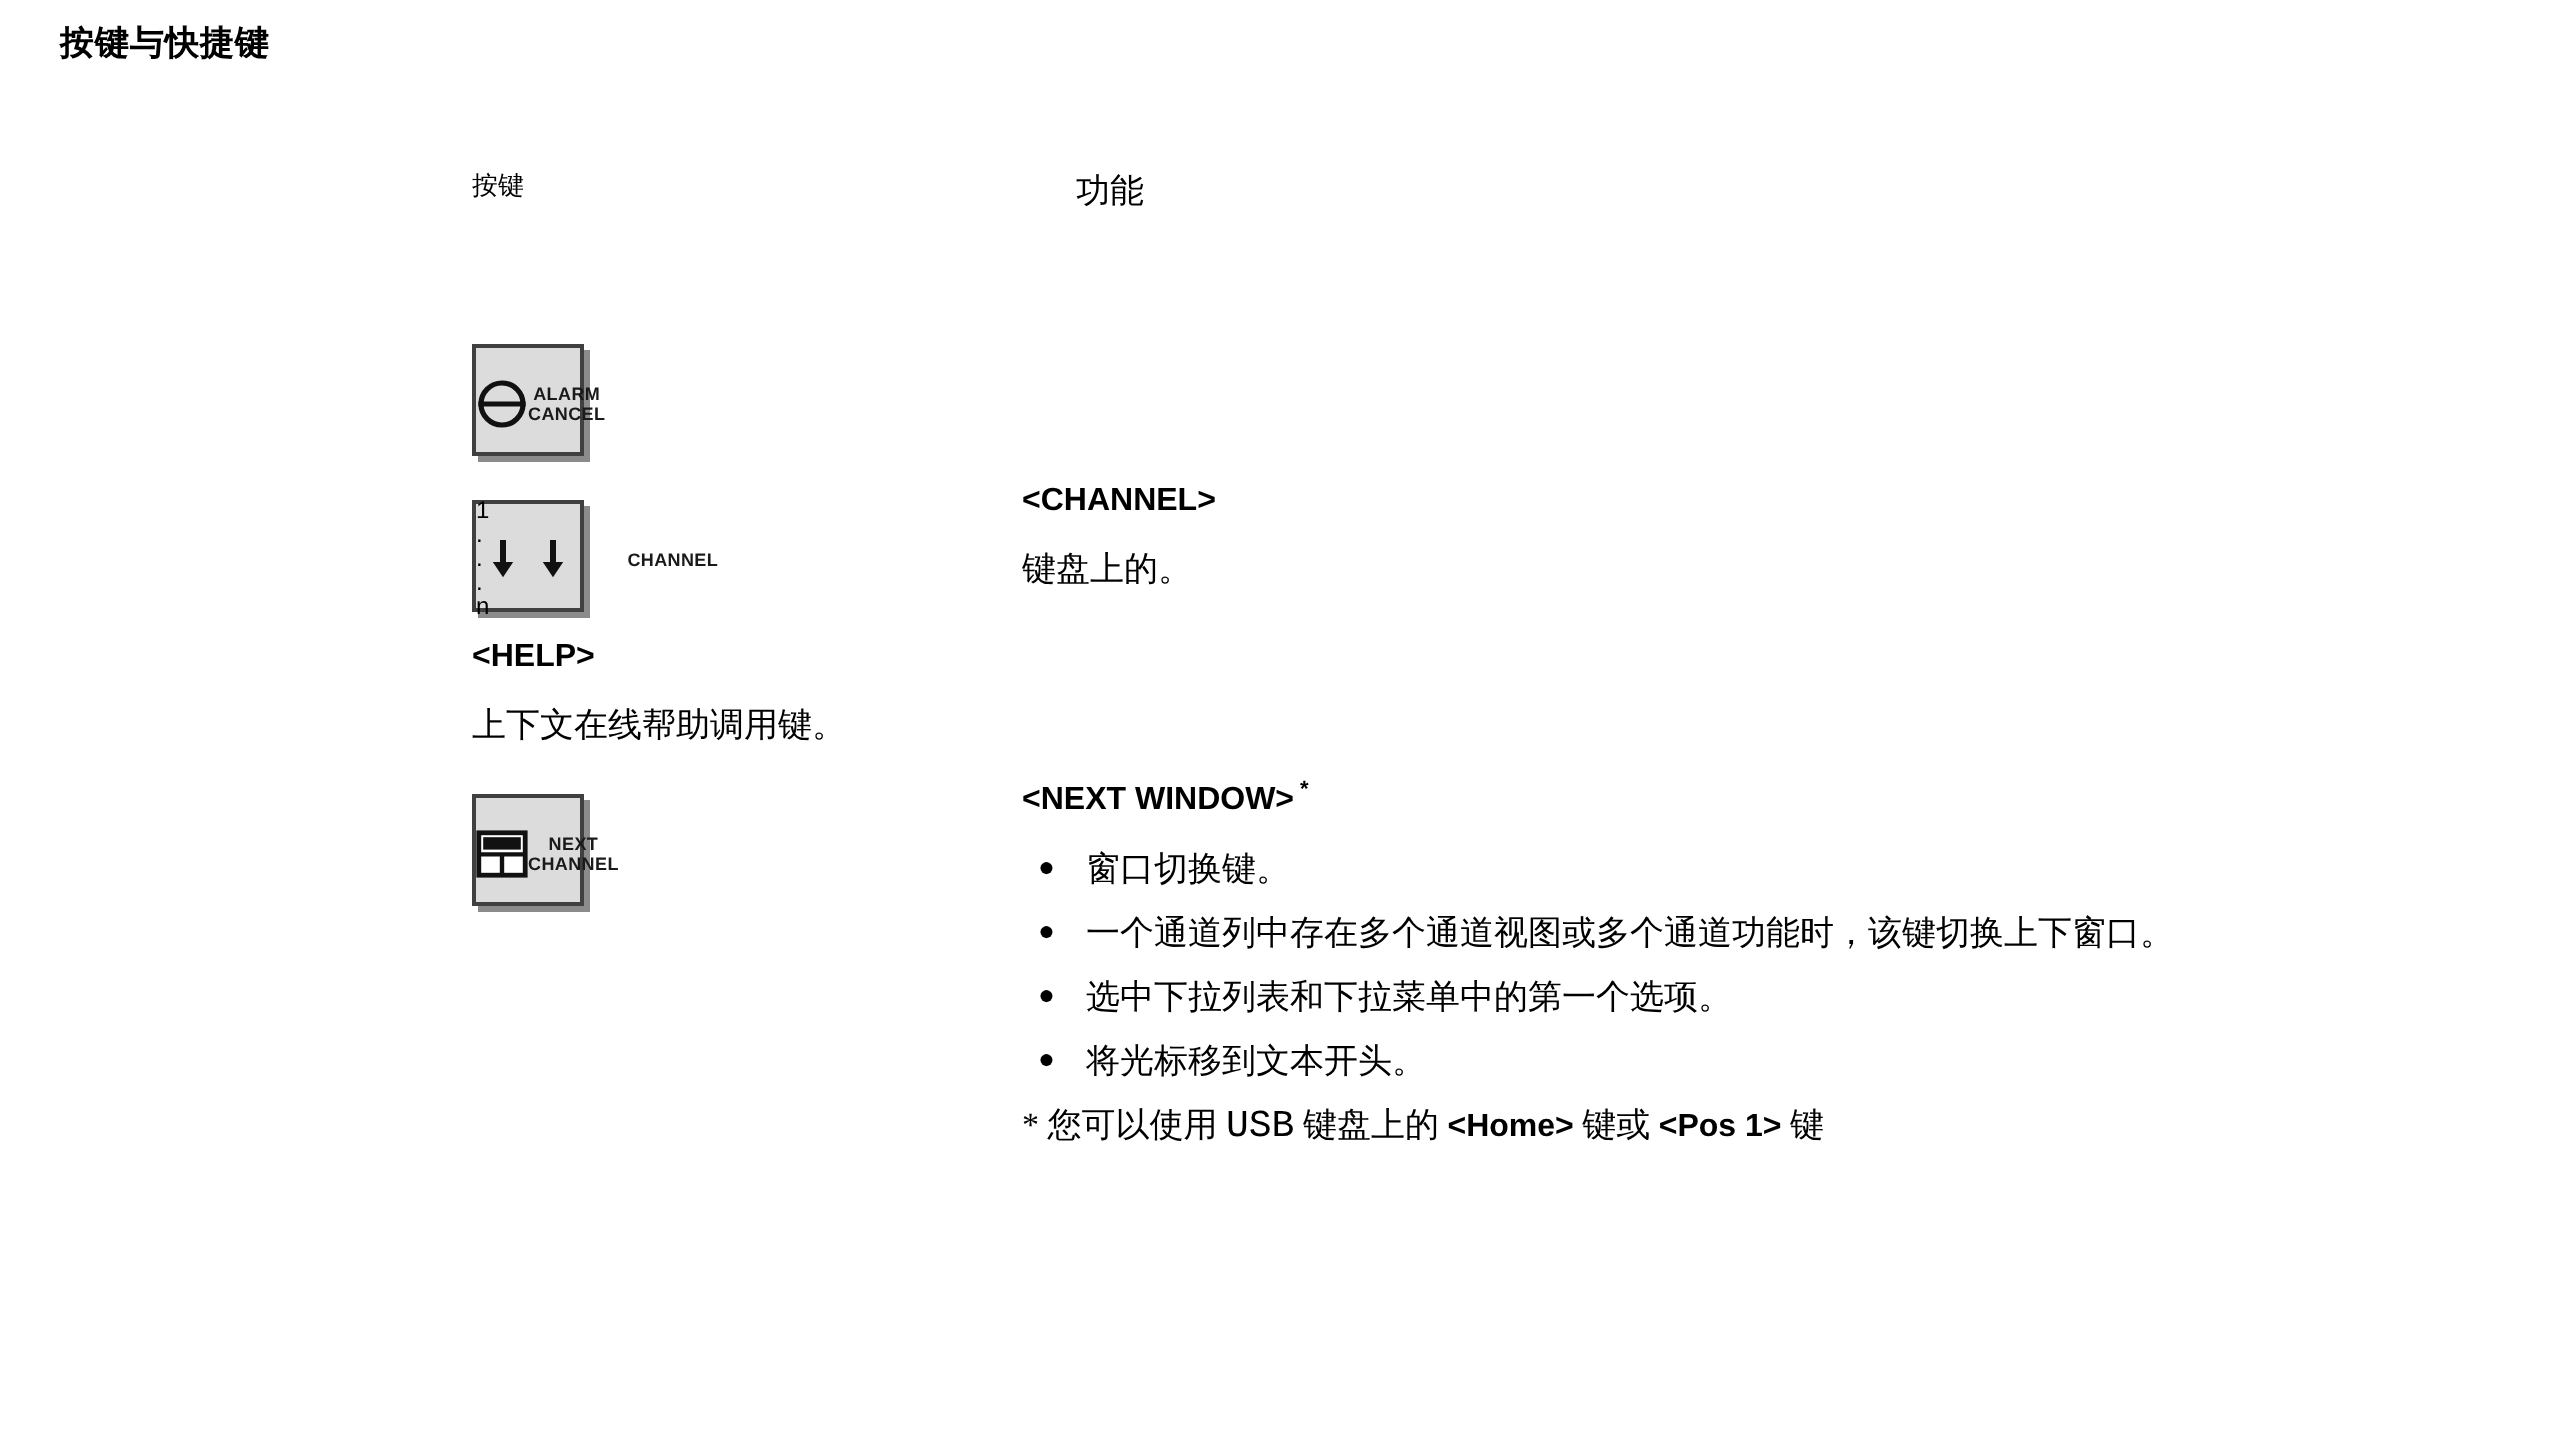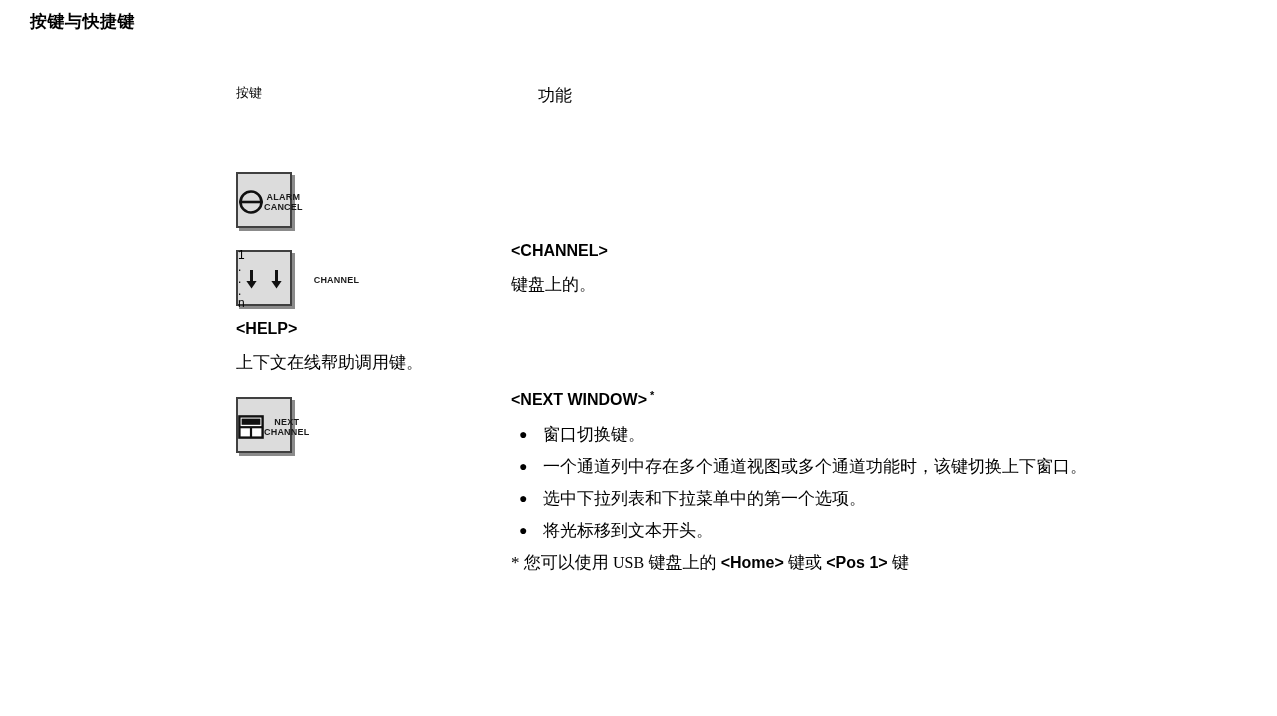--- a/index.html
+++ b/index.html
@@ -174,22 +174,22 @@
     line-height: 26px;
     margin-top: 4px;
     color: #000;
   }
   .footnote .kbd {
     font-family: "Liberation Sans", "DejaVu Sans", sans-serif;
     font-weight: bold;
     font-size: 16px;
   }
   .footnote .lat {
-    font-family: Liberation Serif, serif;
-    font-size: 16px;
+    font-family: Liberation Mono, monospace;
+    font-size: 19px;
   }
 
   
   .row-alarm   { margin-top: 22px; }
   .row-channel { margin-top: 14px; }
   .row-help    { margin-top: 14px; }
   .row-next    { margin-top: 14px; }
 </style>
 </head>
 <body>

